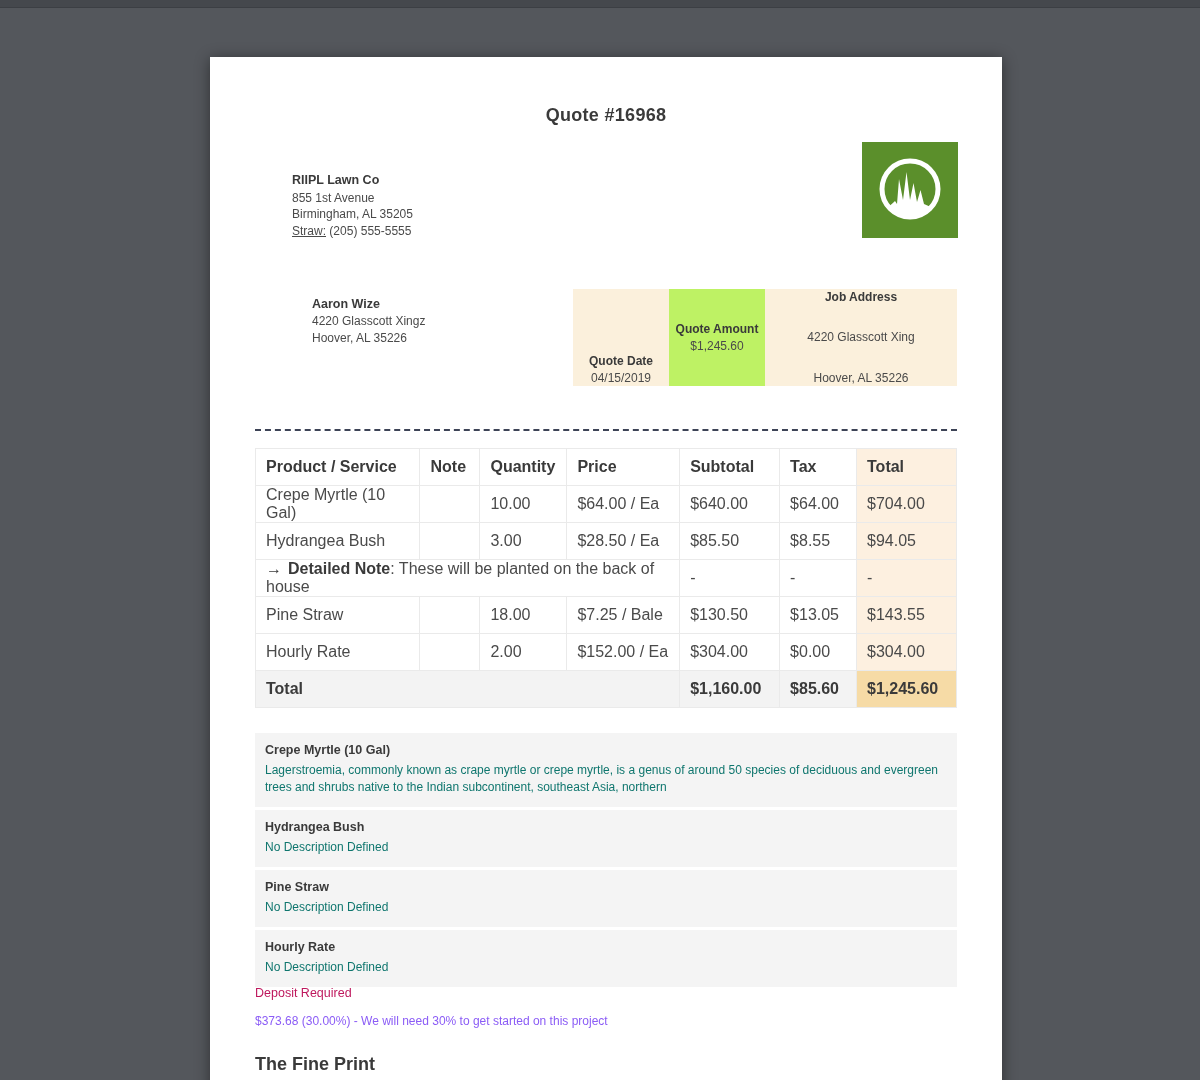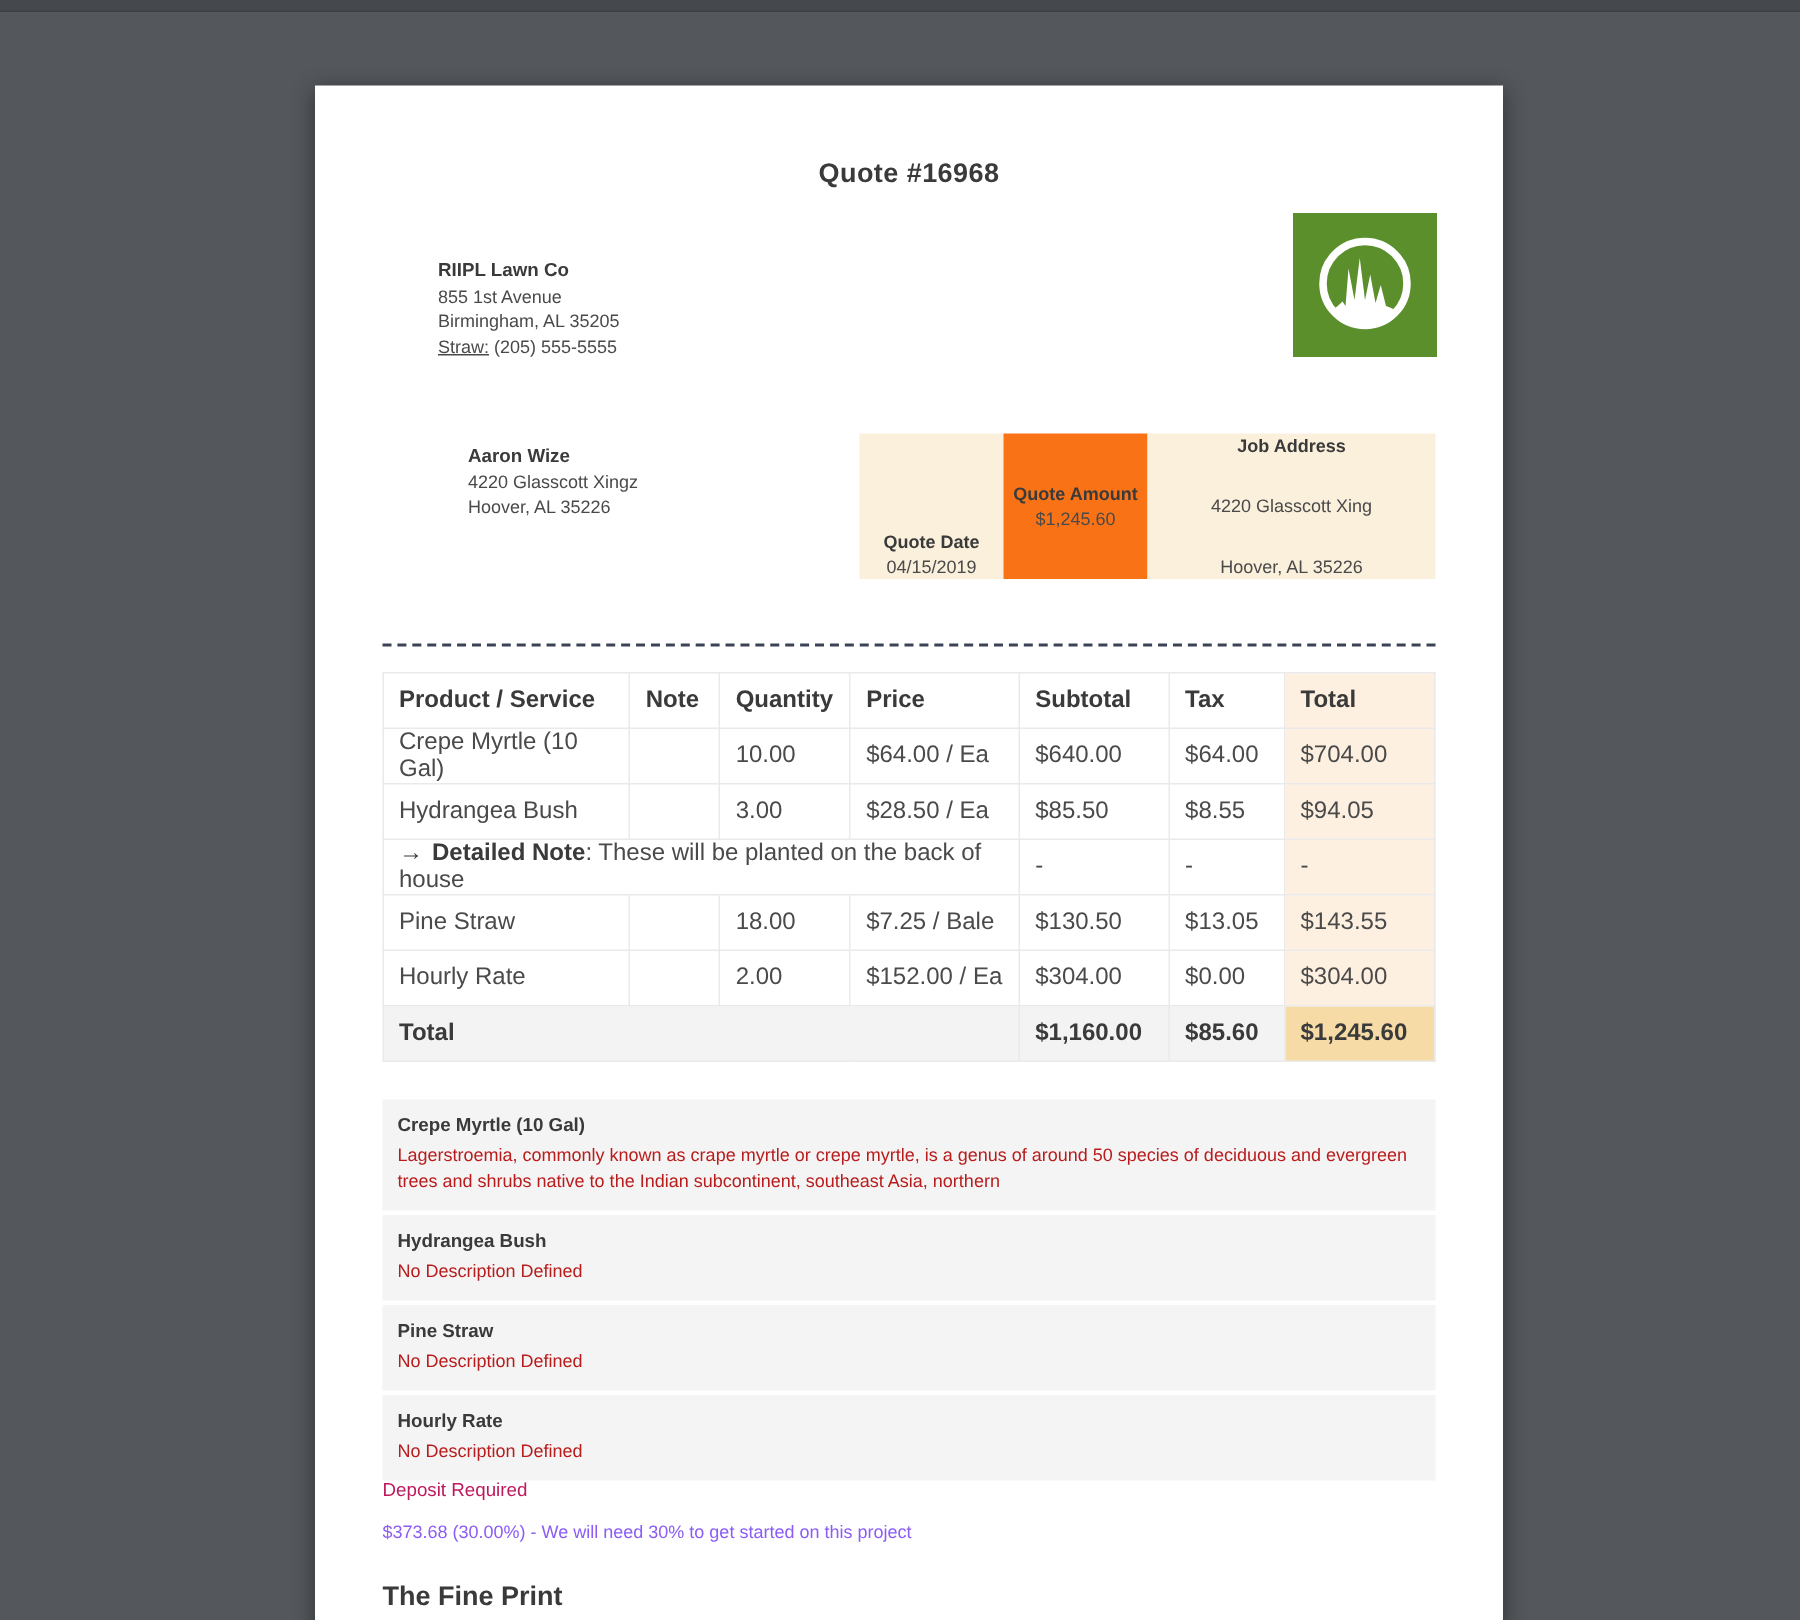--- a/index.html
+++ b/index.html
@@ -29,21 +29,21 @@
   
   .logo{position:absolute;left:652px;top:85px;width:96px;height:96px;}
   
   .customer{position:absolute;left:102px;top:239px;font-size:12px;color:#4a4a4a;line-height:17px;}
   .customer .name{font-weight:700;color:#3a3a3a;font-size:12.5px;}
   
   .info-strip{position:absolute;left:363px;top:232px;height:97px;display:flex;}
   .info-box{display:flex;flex-direction:column;justify-content:center;text-align:center;font-size:12px;color:#4a4a4a;line-height:16.5px;}
   .info-box .label{font-weight:700;color:#3a3a3a;}
   .box-cream{background:#fbf0dc;}
-  .box-tan{background:#f97316;}
+  .box-tan{background:#bef264;}
   .box-date{width:96px;justify-content:flex-end;}
   .box-amount{width:96px;}
   .box-job{width:192px;justify-content:space-between;}
   
   .dashed{position:absolute;left:45px;top:372px;width:702px;border-top:2px dashed #3d4356;}
   
   .items{position:absolute;left:45px;top:391px;width:702px;border-collapse:collapse;font-size:16px;color:#4a4a4a;}
   .items th,.items td{border:1px solid #eaeaea;padding:0 10px;height:36px;text-align:left;font-weight:400;vertical-align:middle;}
   .items th{font-weight:700;color:#3a3a3a;}
   .col-product{width:165px;}
@@ -55,21 +55,21 @@
   .col-total{width:100px;}
   .cell-total{background:#fdf0e0;}
   .row-total td{background:#f3f3f3;font-weight:700;color:#3a3a3a;}
   .row-total td.cell-grand{background:#f6dba6;}
   .note-arrow{margin-right:6px;color:#3a3a3a;}
   .note-bold{font-weight:700;color:#3a3a3a;}
   
   .descriptions{position:absolute;left:45px;top:676px;width:702px;}
   .desc-section{background:#f4f4f4;padding:9px 10px 11px;margin-bottom:3px;}
   .desc-title{font-weight:700;color:#3a3a3a;font-size:12.5px;line-height:17px;}
-  .desc-text{font-size:12px;color:#b91c1c;line-height:17px;margin-top:3px;}
+  .desc-text{font-size:12px;color:#0f766e;line-height:17px;margin-top:3px;}
   
   .deposit-title{position:absolute;left:45px;top:929px;font-weight:400;color:#be185d;font-size:12.5px;}
   .deposit-text{position:absolute;left:45px;top:957px;font-size:12px;color:#8b5cf6;}
   .fineprint-title{position:absolute;left:45px;top:997px;font-weight:700;color:#3a3a3a;font-size:18px;}
 </style>
 </head>
 <body>
 
 <div class="top-strip"></div>
 

